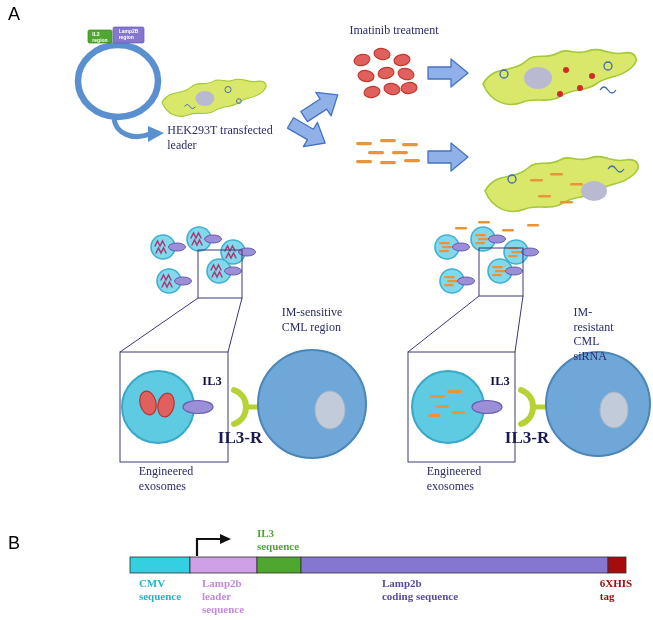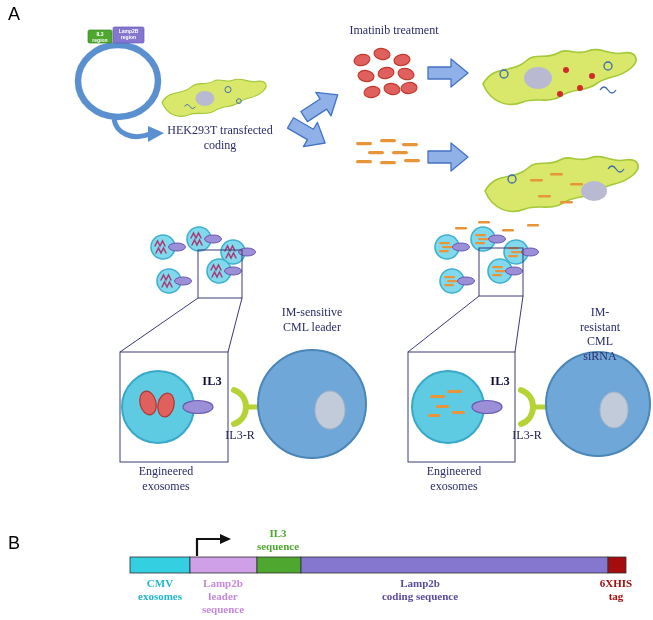--- a/index.html
+++ b/index.html
@@ -1,27 +1,27 @@
 <!DOCTYPE html>
 <html><head>
 <meta charset="utf-8">
 <style>
   *{margin:0;padding:0;box-sizing:border-box}
   body{background:#ffffff}
   .stage{position:relative;width:653px;height:620px;background:#ffffff;
          font-family:"Liberation Serif",serif;overflow:hidden}
   svg.gfx{position:absolute;left:0;top:0}
-  .lbl{position:absolute;transform:translateX(-50%);text-align:center;
+  .lbl{position:absolute;transform:translateX(-50%);
        white-space:pre-line;color:#2b2b6b;font-size:12px;line-height:1.22}
   .panel-letter{position:absolute;color:#000;font-family:"Liberation Sans",sans-serif;
        font-size:18px;line-height:1}
   .tiny{font-size:5px;line-height:1.1;color:#ffffff;font-weight:bold;
        font-family:"Liberation Sans",sans-serif}
   .bold-il3{font-weight:bold;color:#10103f;font-size:12.5px}
-  .bold-il3r{font-weight:normal;color:#1a1a52;font-size:12px}
+  .bold-il3r{font-weight:bold;color:#1a1a52;font-size:17px}
   .b-lbl{font-weight:bold;font-size:11px;line-height:1.18}
   .c-cmv{color:#21b6cc}.c-leader{color:#c488dd}.c-il3{color:#4ea72e}
   .c-coding{color:#5b4a9e}.c-his{color:#a50d0d}
 </style>
 </head>
 <body>
 
 <div class="stage">
 
   <svg class="gfx" width="653" height="620" viewBox="0 0 653 620">
@@ -195,43 +195,43 @@
 
   <div class="panel-letter" style="left:8px;top:5px">A</div>
   <div class="panel-letter" style="left:8px;top:534px">B</div>
 
   <div class="lbl tiny" style="left:100px;top:32px">IL3
 region</div>
   <div class="lbl tiny" style="left:128.5px;top:29px">Lamp2B
 region</div>
 
   <div class="lbl" style="left:220px;top:123px">HEK293T transfected
-coding</div>
+leader</div>
   <div class="lbl" style="left:394px;top:23px">Imatinib treatment</div>
 
   <div class="lbl" style="left:312px;top:305px">IM-sensitive
-CML leader</div>
+CML region</div>
   <div class="lbl" style="left:600px;top:305px">IM-resistant
 CML siRNA</div>
 
   <div class="lbl bold-il3" style="left:212px;top:374px">IL3</div>
   <div class="lbl bold-il3" style="left:500px;top:374px">IL3</div>
 
   <div class="lbl bold-il3r" style="left:240px;top:428px">IL3-R</div>
   <div class="lbl bold-il3r" style="left:527px;top:428px">IL3-R</div>
 
   <div class="lbl" style="left:166px;top:464px">Engineered
 exosomes</div>
   <div class="lbl" style="left:454px;top:464px">Engineered
 exosomes</div>
 
   <div class="lbl b-lbl c-il3" style="left:278px;top:527px">IL3
 sequence</div>
   <div class="lbl b-lbl c-cmv" style="left:160px;top:577px">CMV
-exosomes</div>
+sequence</div>
   <div class="lbl b-lbl c-leader" style="left:223px;top:577px">Lamp2b
 leader
 sequence</div>
   <div class="lbl b-lbl c-coding" style="left:420px;top:577px">Lamp2b
 coding sequence</div>
   <div class="lbl b-lbl c-his" style="left:616px;top:577px">6XHIS
 tag</div>
 
 </div>
 

